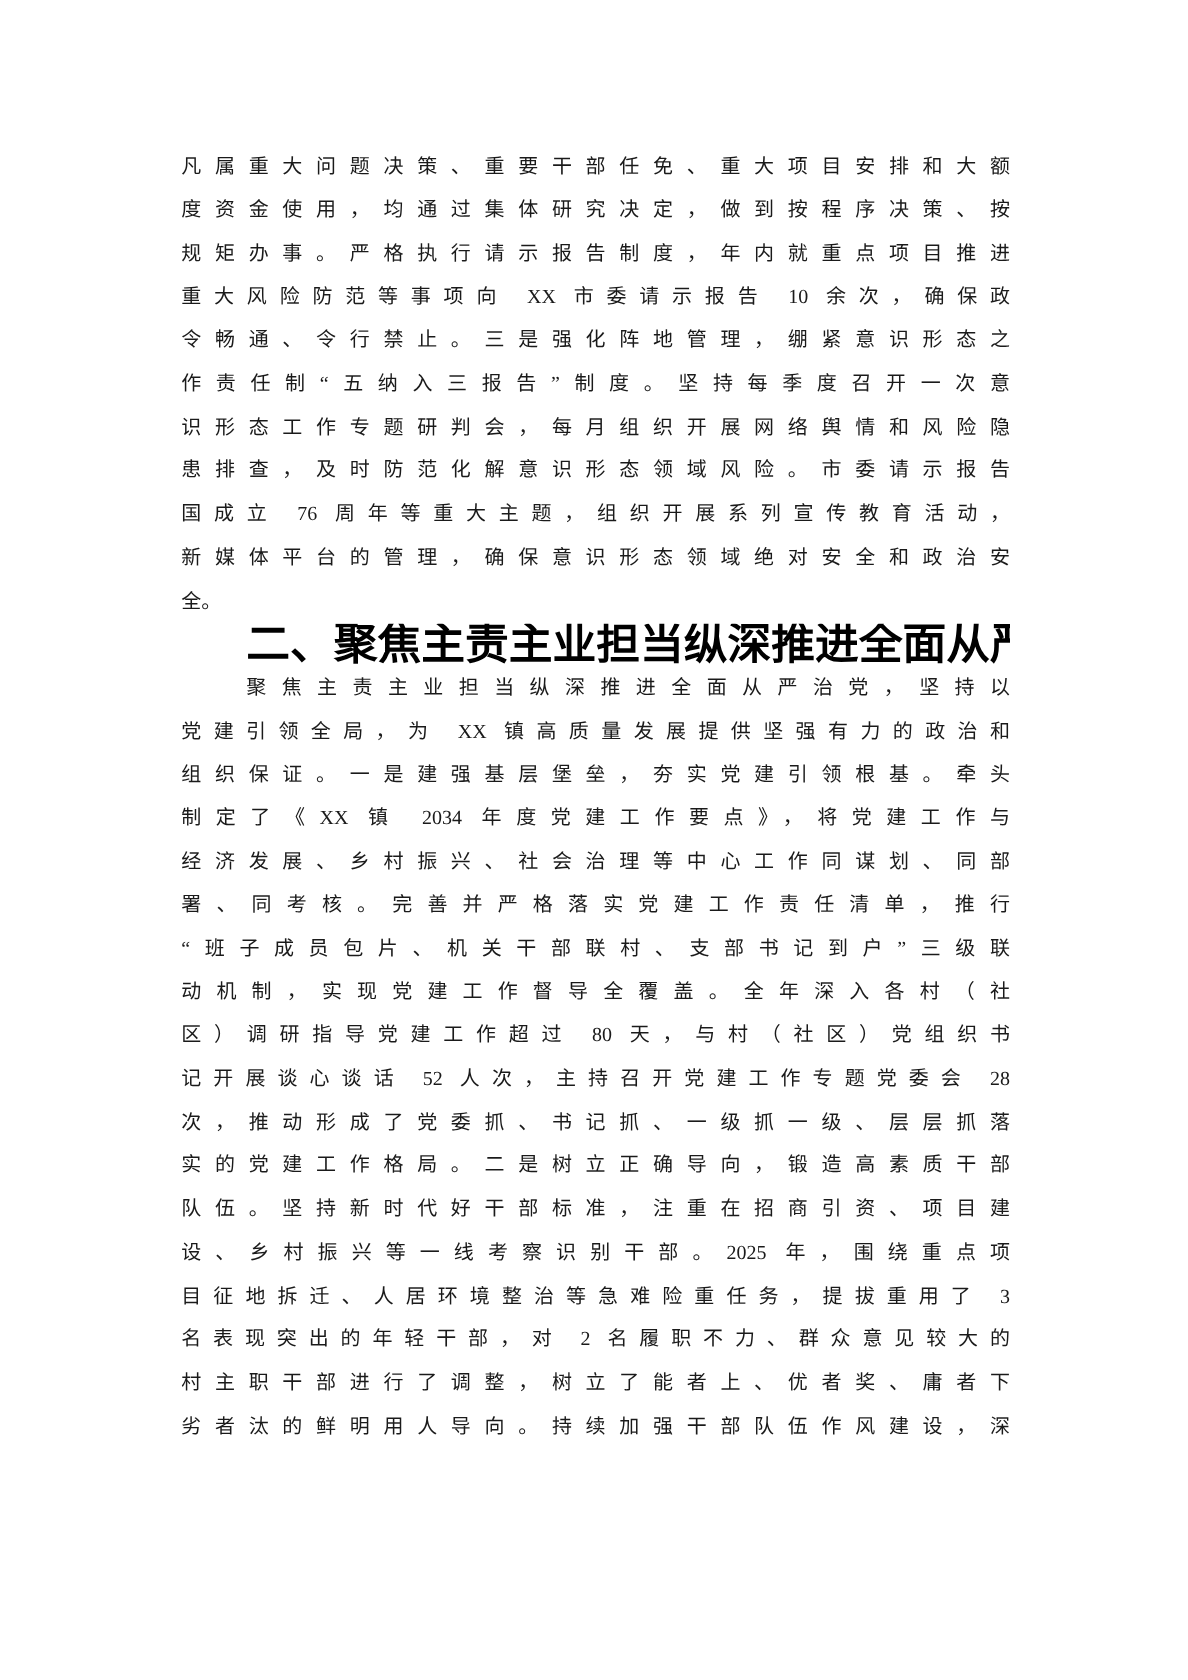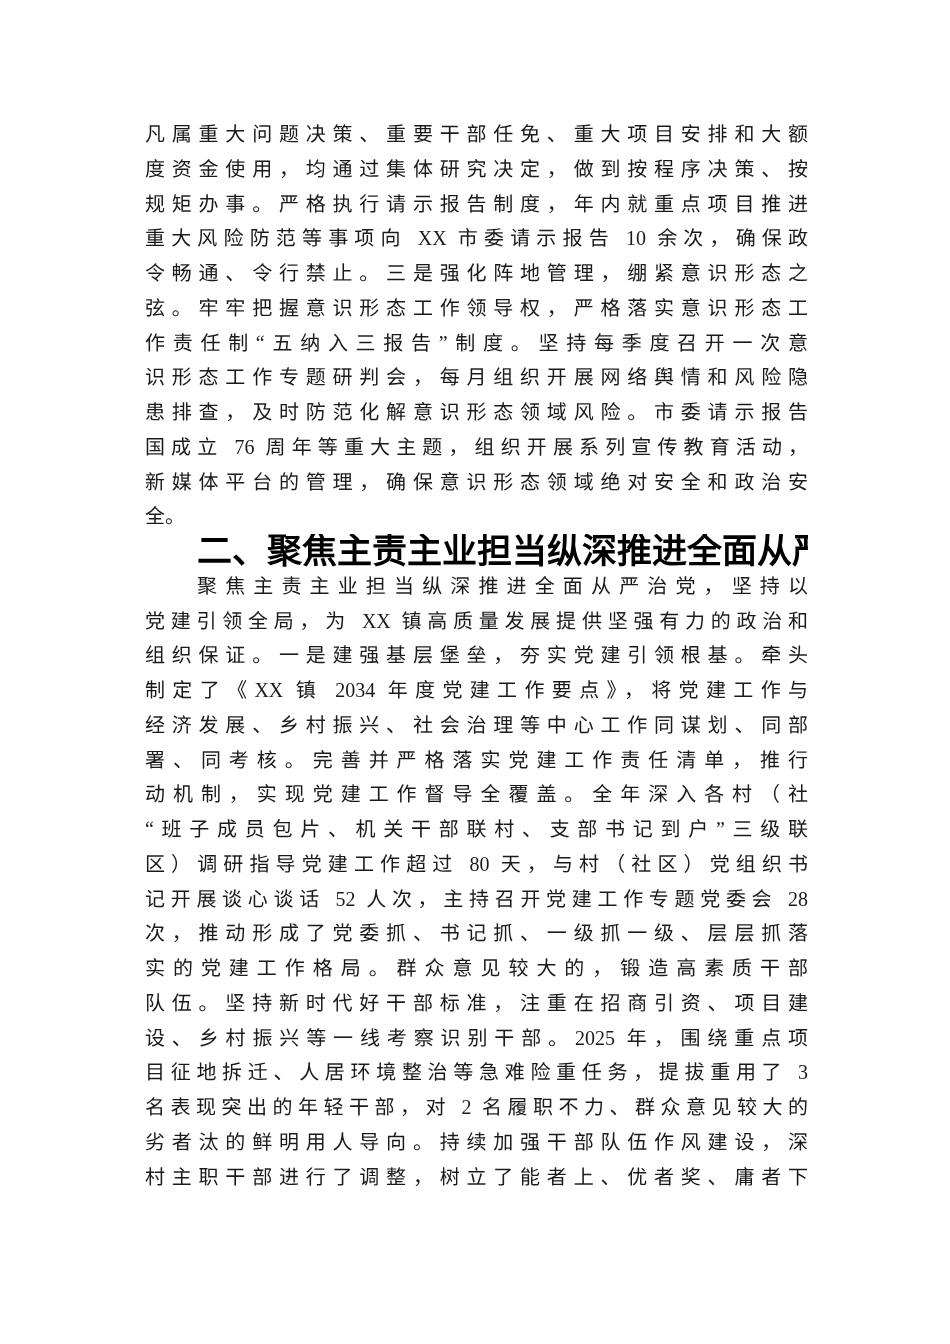--- a/index.html
+++ b/index.html
@@ -21,21 +21,21 @@
   }
   .text-block {
     position: absolute;
     left: 145px;
     top: 117px;
     width: 663px;
   }
   .line {
     height: 34.75px;
     line-height: 34.75px;
-    font-size: 20px;
+    font-size: 16px;
     color: var(--text-color, #1a1a1a);
     text-align: justify;
     text-align-last: justify;
     white-space: nowrap;
     overflow: hidden;
   }
   .line.short {
     text-align: left;
     text-align-last: left;
   }
@@ -55,40 +55,39 @@
 </head>
 <body>
 
 <div class="page">
   <div class="text-block">
       <div class="line body">凡属重大问题决策、重要干部任免、重大项目安排和大额</div>
       <div class="line body">度资金使用，均通过集体研究决定，做到按程序决策、按</div>
       <div class="line body">规矩办事。严格执行请示报告制度，年内就重点项目推进</div>
       <div class="line body">重大风险防范等事项向 XX 市委请示报告 10 余次，确保政</div>
       <div class="line body">令畅通、令行禁止。三是强化阵地管理，绷紧意识形态之</div>
-      <div class="line body">弦。牢牢把握意识形态工作领导权，严格落实意识形态工</div>
       <div class="line body">作责任制“五纳入三报告”制度。坚持每季度召开一次意</div>
       <div class="line body">识形态工作专题研判会，每月组织开展网络舆情和风险隐</div>
       <div class="line body">患排查，及时防范化解意识形态领域风险。市委请示报告</div>
       <div class="line body">国成立 76 周年等重大主题，组织开展系列宣传教育活动，</div>
       <div class="line body">新媒体平台的管理，确保意识形态领域绝对安全和政治安</div>
       <div class="line short">全。</div>
       <div class="line heading">二、聚焦主责主业担当纵深推进全面从严治党</div>
       <div class="line indent">聚焦主责主业担当纵深推进全面从严治党，坚持以</div>
       <div class="line body">党建引领全局，为 XX 镇高质量发展提供坚强有力的政治和</div>
       <div class="line body">组织保证。一是建强基层堡垒，夯实党建引领根基。牵头</div>
       <div class="line body">制定了《XX 镇 2034 年度党建工作要点》，将党建工作与</div>
       <div class="line body">经济发展、乡村振兴、社会治理等中心工作同谋划、同部</div>
       <div class="line body">署、同考核。完善并严格落实党建工作责任清单，推行</div>
+      <div class="line body">“班子成员包片、机关干部联村、支部书记到户”三级联</div>
       <div class="line body">动机制，实现党建工作督导全覆盖。全年深入各村（社</div>
-      <div class="line body">“班子成员包片、机关干部联村、支部书记到户”三级联</div>
       <div class="line body">区）调研指导党建工作超过 80 天，与村（社区）党组织书</div>
       <div class="line body">记开展谈心谈话 52 人次，主持召开党建工作专题党委会 28</div>
       <div class="line body">次，推动形成了党委抓、书记抓、一级抓一级、层层抓落</div>
-      <div class="line body">实的党建工作格局。群众意见较大的，锻造高素质干部</div>
+      <div class="line body">实的党建工作格局。二是树立正确导向，锻造高素质干部</div>
       <div class="line body">队伍。坚持新时代好干部标准，注重在招商引资、项目建</div>
       <div class="line body">设、乡村振兴等一线考察识别干部。2025 年，围绕重点项</div>
       <div class="line body">目征地拆迁、人居环境整治等急难险重任务，提拔重用了 3</div>
       <div class="line body">名表现突出的年轻干部，对 2 名履职不力、群众意见较大的</div>
+      <div class="line body">村主职干部进行了调整，树立了能者上、优者奖、庸者下</div>
       <div class="line body">劣者汰的鲜明用人导向。持续加强干部队伍作风建设，深</div>
-      <div class="line body">村主职干部进行了调整，树立了能者上、优者奖、庸者下</div>
     </div>
 </div>
 
 </body></html>

